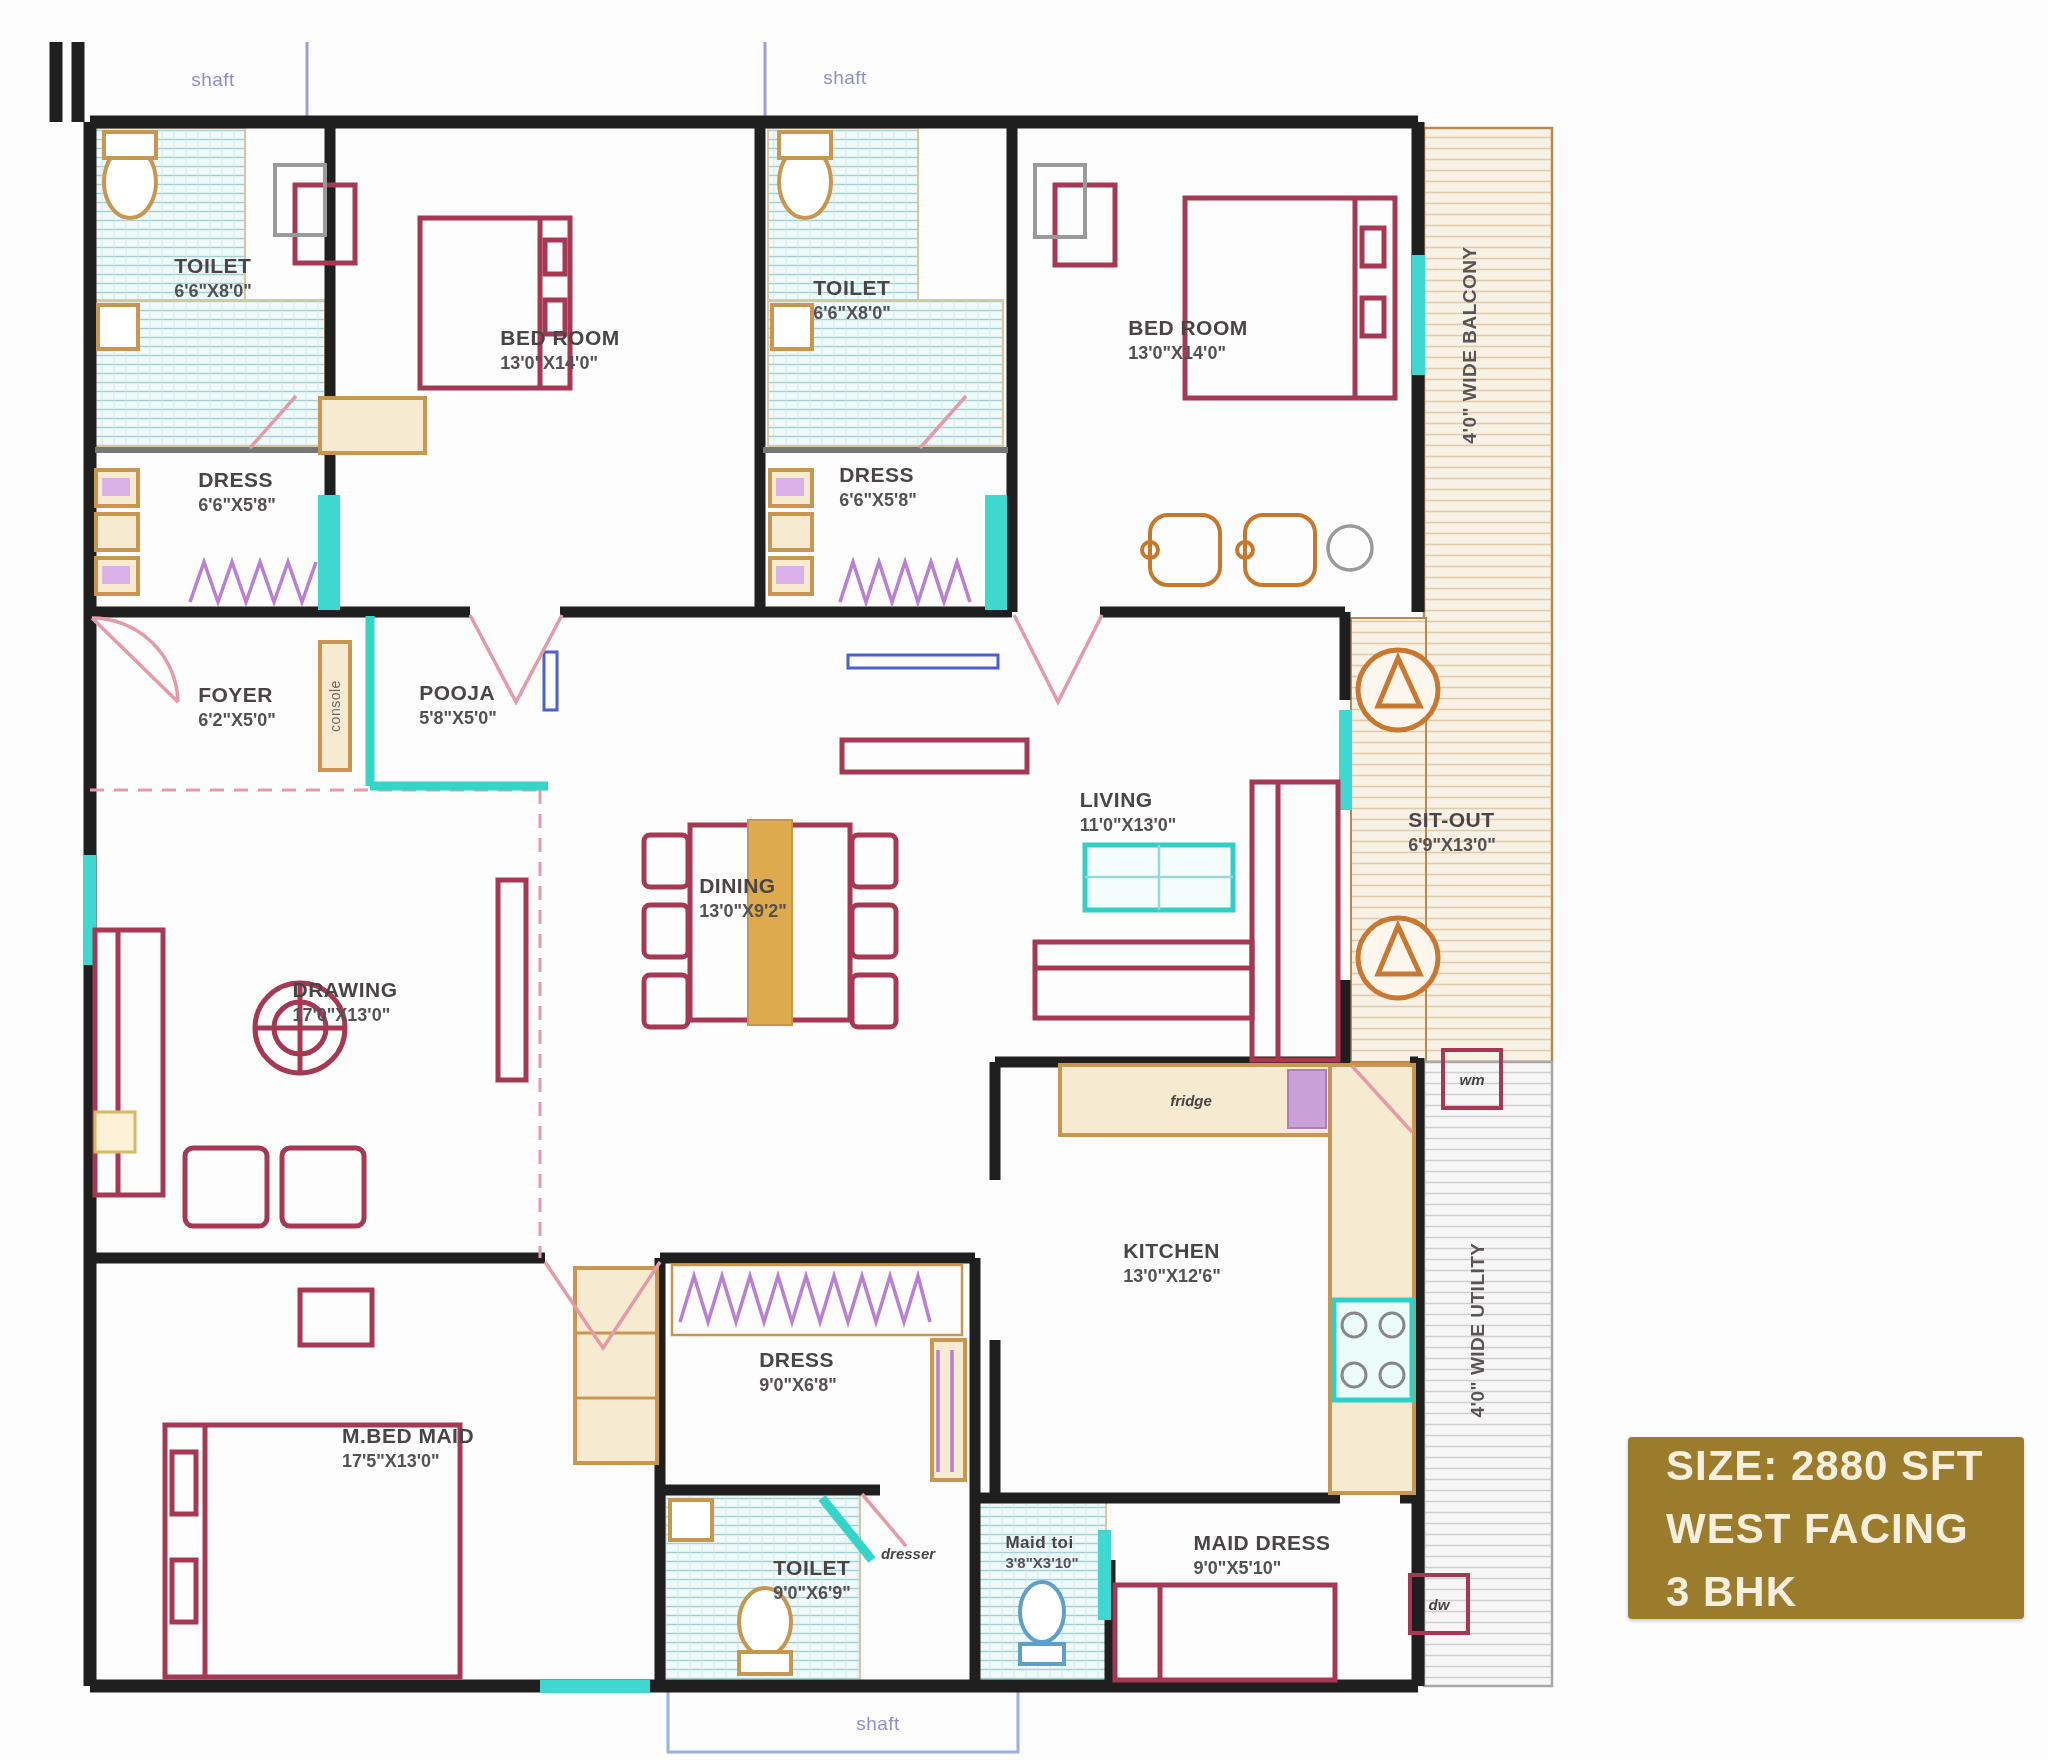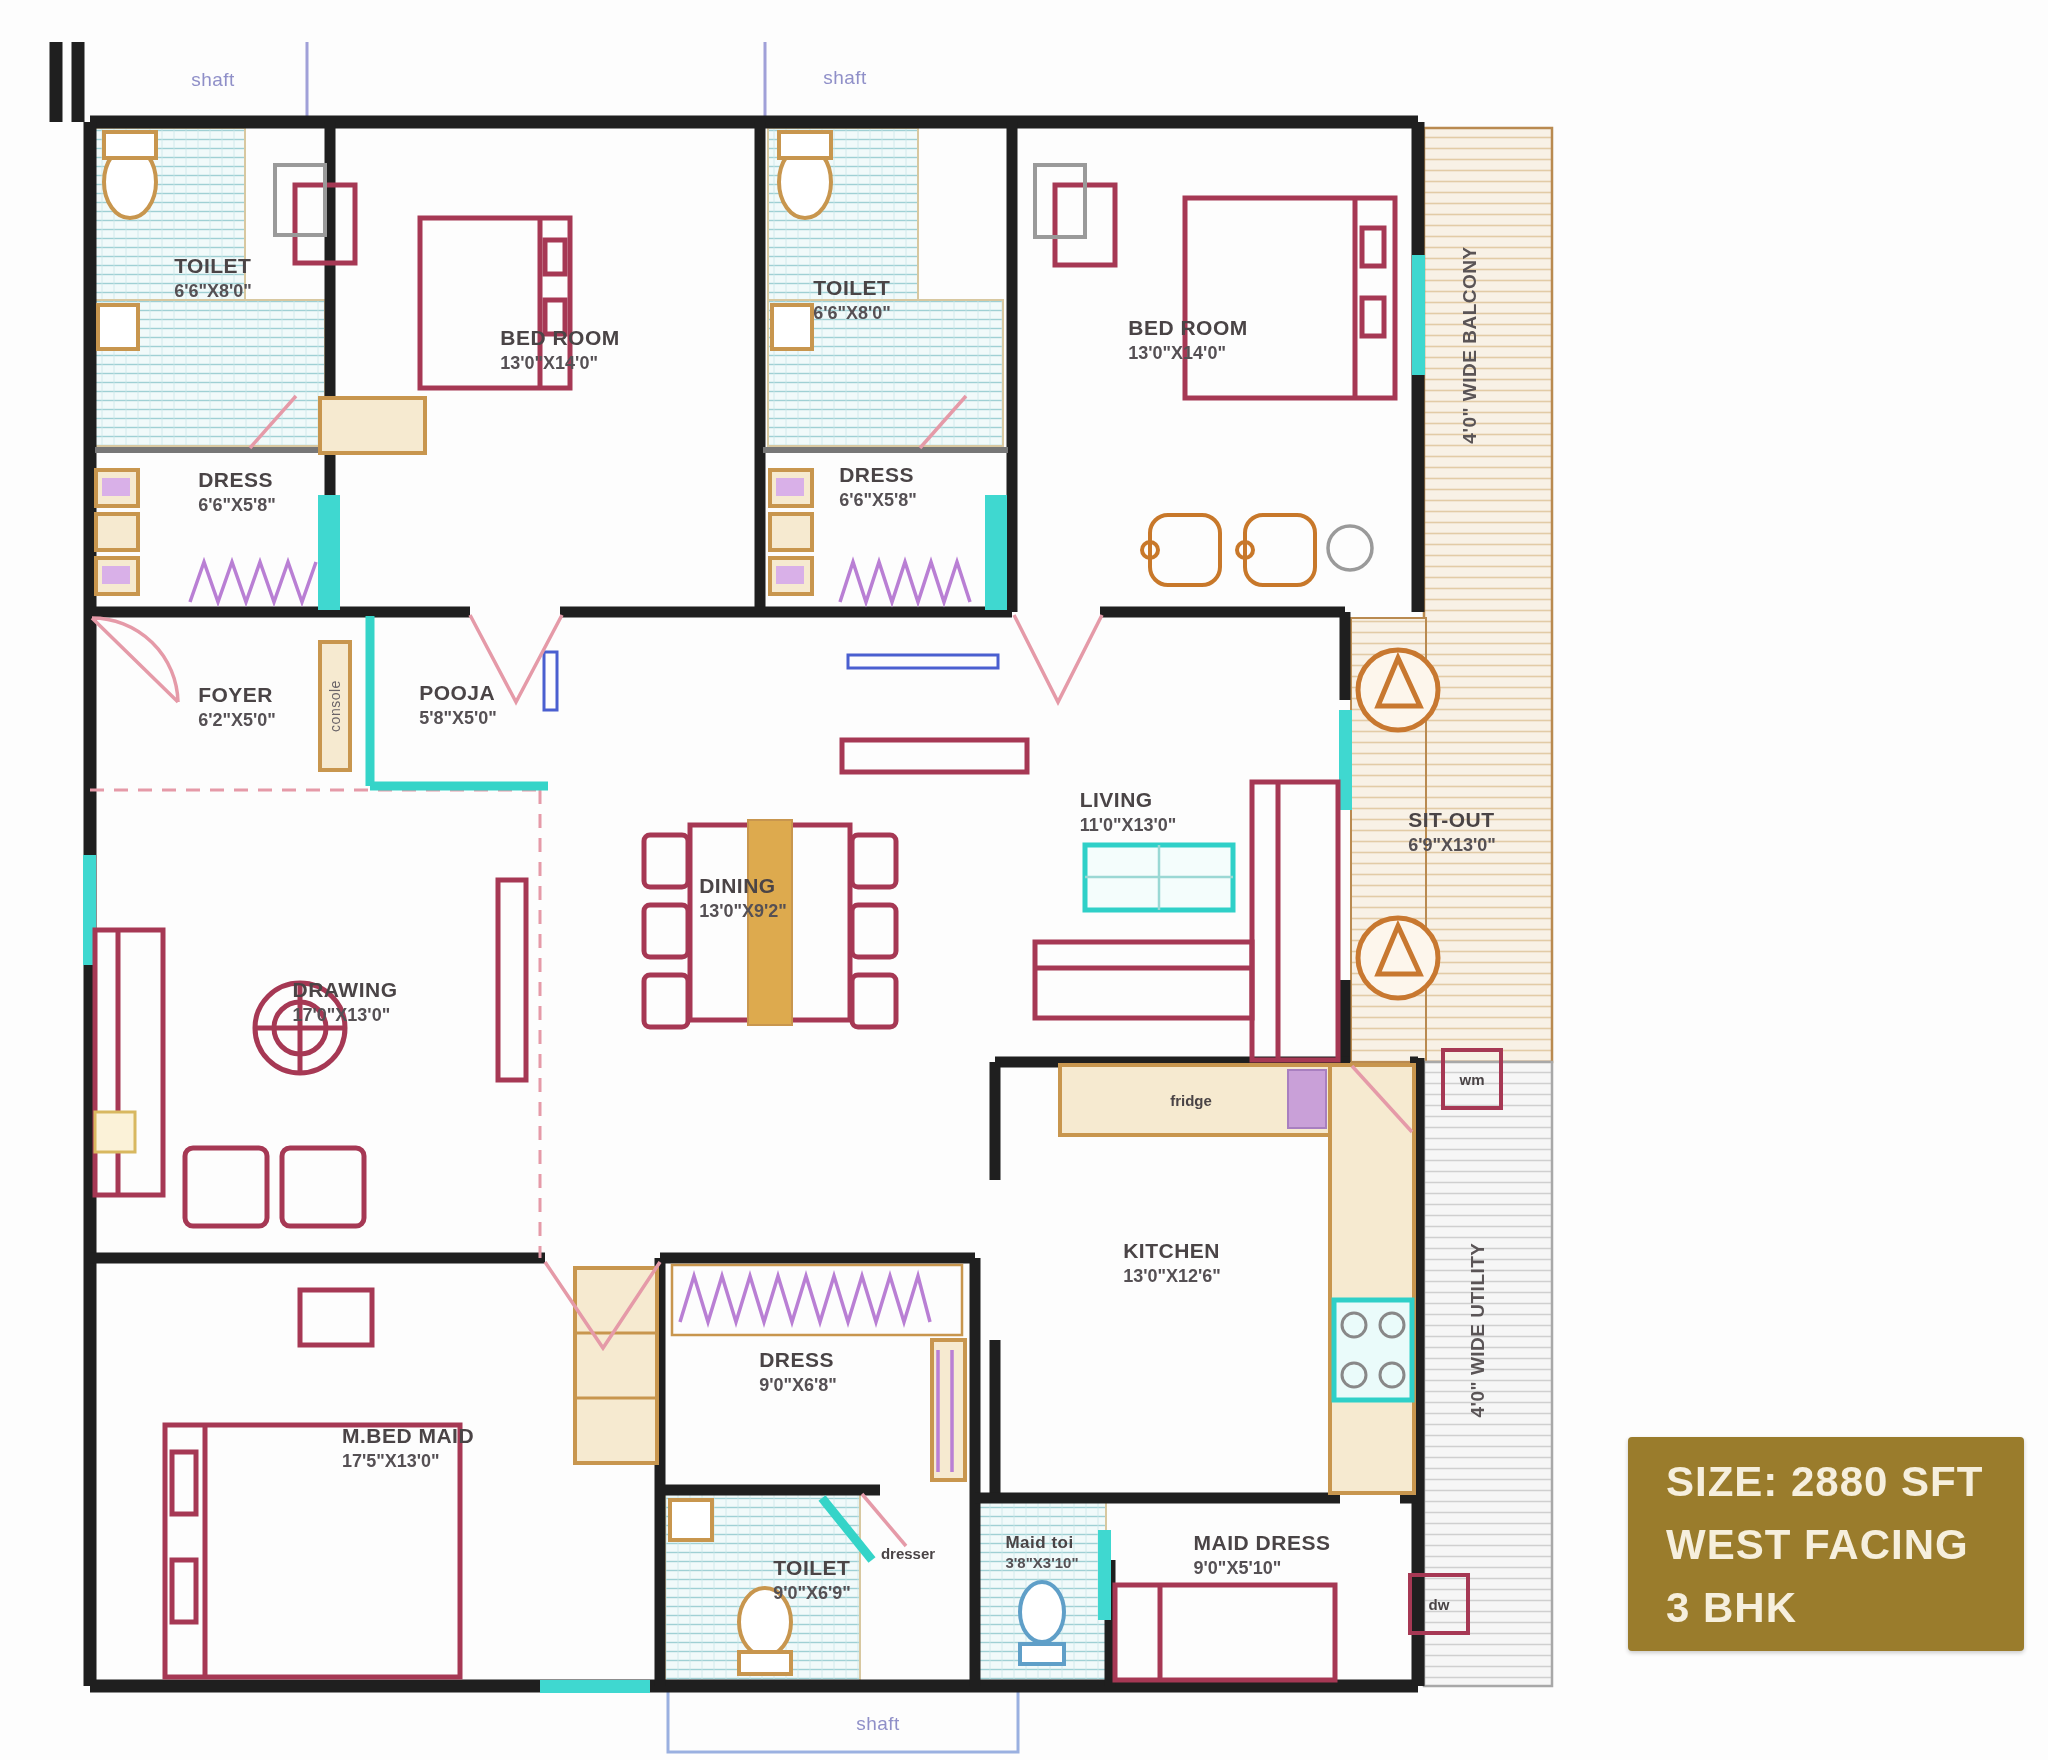--- a/index.html
+++ b/index.html
@@ -8,23 +8,23 @@
   #plan-svg{position:absolute;left:0;top:0;}
   .rlabel{position:absolute;transform:translate(-50%,-50%);text-align:left;line-height:1.25;pointer-events:none;}
   .rname{font-weight:bold;font-size:21px;color:#4a4446;letter-spacing:.5px;white-space:nowrap;}
   .rdims{font-weight:bold;font-size:18px;color:#555054;margin-top:1px;white-space:nowrap;}
   .rlabel.small .rname{font-size:17px;margin-top:12px;}
   .rlabel.small .rdims{font-size:15px;}
   .vlabel{position:absolute;transform:translate(-50%,-50%) rotate(-90deg);transform-origin:center;
           font-weight:bold;font-size:19px;color:#5a5456;white-space:nowrap;letter-spacing:.5px;}
   .vsmall{position:absolute;transform:translate(-50%,-50%) rotate(-90deg);font-size:14px;color:#6a6468;
           white-space:nowrap;letter-spacing:.5px;}
-  .tinylabel{position:absolute;transform:translate(-50%,-50%);font-weight:bold;font-size:15px;color:#4a4446;white-space:nowrap;}
+  .tinylabel{position:absolute;transform:translate(-50%,-50%);font-weight:bold;font-size:15px;color:#4a4446;white-space:nowrap;font-style:italic;}
   .shaft-label{position:absolute;transform:translate(-50%,-50%);font-size:19px;color:#8f8fc8;letter-spacing:.5px;}
-  #info-box{position:absolute;left:1628px;top:1437px;width:396px;height:214px;background:#9a7c2c;
+  #info-box{position:absolute;left:1628px;top:1437px;width:396px;height:182px;background:#9a7c2c;
             border-radius:4px;box-shadow:0 2px 4px rgba(0,0,0,.2);
             display:flex;flex-direction:column;justify-content:center;padding-left:38px;box-sizing:border-box;}
   .info-line{font-weight:bold;font-size:42px;color:#f6efdd;line-height:1.5;letter-spacing:1px;}
 </style>
 </head>
 <body>
 
 <div id="stage">
 
   <svg id="plan-svg" width="2048" height="1760" viewBox="0 0 2048 1760" aria-hidden="true">

